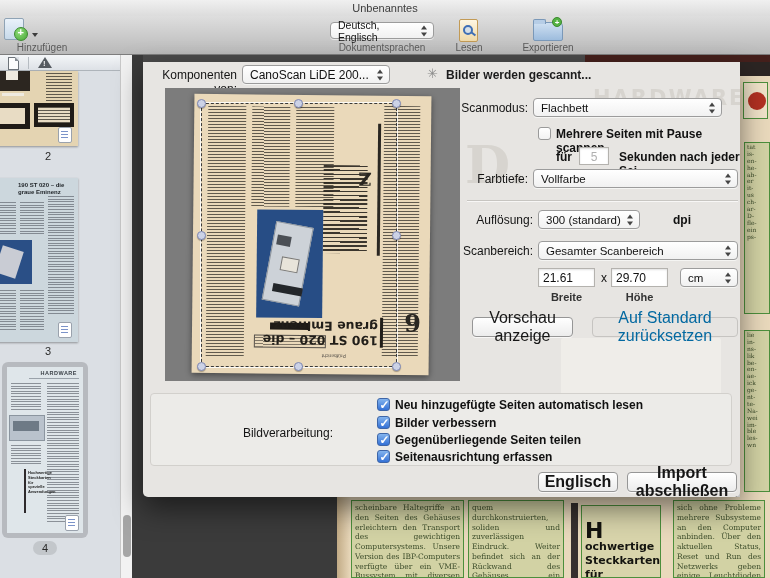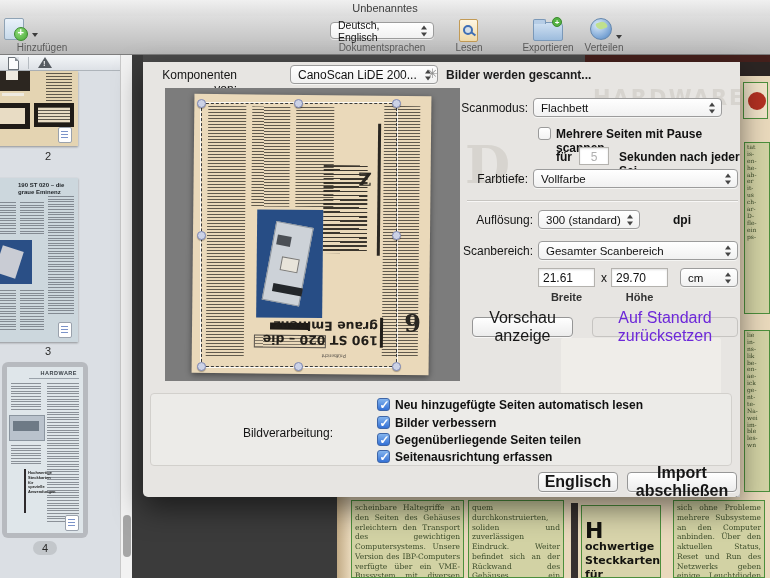--- a/index.html
+++ b/index.html
@@ -45,21 +45,21 @@
   
   .sheet{left:143px;top:62px;width:597px;height:435px;background:#e7e5e2;
     border-radius:0 0 5px 5px;box-shadow:0 12px 28px rgba(0,0,0,.5);overflow:hidden;}
   .lbl{font-size:12px;color:#141414;text-align:right;}
   .ghost{pointer-events:none;color:rgba(120,110,95,.14);font-weight:bold;}
   .field{background:#fff;border:1px solid #b4b2ae;box-sizing:border-box;font-size:12px;color:#111;
     box-shadow:inset 0 1px 2px rgba(0,0,0,.12);padding:2px 4px;}
   .btn{background:linear-gradient(#ffffff,#ececec);border:1px solid #969696;border-radius:4px;
     box-sizing:border-box;font-size:16px;color:#161616;text-align:center;
     box-shadow:0 1px 0 rgba(255,255,255,.7);display:flex;align-items:center;justify-content:center;}
-  .btn.disabled{background:#e6e4e1;border-color:#c6c4c1;color:#6d28d9;box-shadow:none;}
+  .btn.disabled{background:#e6e4e1;border-color:#c6c4c1;color:#0369a1;box-shadow:none;}
   .cb{width:13px;height:13px;border:1px solid #9a9a9a;border-radius:3px;background:linear-gradient(#fff,#f2f2f2);box-sizing:border-box;}
   .cb.checked{background:linear-gradient(#83b4ee,#3471d6);border-color:#3e66a8;}
   .cb.checked:after{content:"✓";position:absolute;left:1.5px;top:-1.5px;color:#fff;font-size:12px;font-weight:bold;}
   .cb-label{font-size:12px;color:#111;}
   .sep{height:1px;background:#c7c5c1;box-shadow:0 1px 0 rgba(255,255,255,.7);}
 
   
   .previewarea{left:22px;top:26px;width:295px;height:293px;background:#7c7c7c;overflow:hidden;}
   .scanpage{background:#ead9ba;box-shadow:0 2px 6px rgba(0,0,0,.45);transform:rotate(.6deg);}
   .flip{transform:rotate(180deg);}
@@ -241,36 +241,30 @@
       <div class="abs tb-label" style="left:0;top:26px;width:42px;">Lesen</div>
     </div>
 
     <div class="abs" style="left:518px;top:0;width:60px;height:39px;">
       <div class="abs" style="left:15px;top:6px;width:28px;height:17px;background:linear-gradient(#cfe0f2,#9dbcdd);border:1px solid #7a98b8;border-radius:2px 4px 2px 2px;"></div>
       <div class="abs" style="left:15px;top:3px;width:11px;height:4px;background:#b6cde6;border:1px solid #7a98b8;border-bottom:none;border-radius:2px 2px 0 0;"></div>
       <div class="abs" style="left:34px;top:1px;width:10px;height:10px;border-radius:50%;background:#54b244;border:1px solid #3b8a2e;color:#fff;font-size:8px;font-weight:bold;text-align:center;line-height:10px;box-sizing:border-box;">+</div>
       <div class="abs tb-label" style="left:0;top:26px;width:60px;">Exportieren</div>
     </div>
 
-    <div class="abs" style="left:578px;top:0;width:52px;height:39px;">
-      <div class="abs" style="left:12px;top:2px;width:22px;height:22px;border-radius:50%;background:radial-gradient(circle at 35% 30%,#dcebfa,#78a3d4 70%,#5583ba);border:1px solid #6688ad;box-sizing:border-box;"></div>
-      <div class="abs" style="left:18px;top:6px;width:11px;height:7px;background:#bfe08e;border-radius:2px 6px 2px 6px;transform:rotate(-18deg);"></div>
-      <div class="abs" style="left:38px;top:19px;width:0;height:0;border-left:3px solid transparent;border-right:3px solid transparent;border-top:4px solid #3c3c3c;"></div>
-      <div class="abs tb-label" style="left:0;top:26px;width:52px;">Verteilen</div>
-    </div>
   </div>
 
   <div class="abs sheet">
 
     <div class="abs ghost" style="left:450px;top:24px;font-size:21px;letter-spacing:2px;font-family:'DejaVu Sans',sans-serif;">HARDWARE</div>
     <div class="abs ghost" style="left:322px;top:72px;font-size:52px;font-family:'DejaVu Serif',serif;">D.</div>
     <div class="abs" style="left:418px;top:276px;width:160px;height:120px;background:rgba(248,246,242,.45);border-radius:2px;pointer-events:none;"></div>
 
     <div class="abs lbl" style="left:0;top:6px;width:94px;">Komponenten von:</div>
-    <div class="abs popup" style="left:99px;top:3px;width:148px;height:19px;font-size:12px;margin-left:48px;">
+    <div class="abs popup" style="left:99px;top:3px;width:148px;height:19px;font-size:12px;">
       <span>CanoScan LiDE 200...</span>
       <span class="stepper"></span>
     </div>
     <div class="abs spinner" style="left:284px;top:5px;">✳</div>
     <div class="abs" style="left:303px;top:6px;font-size:12px;font-weight:bold;color:#1c1c1c;">Bilder werden gescannt...</div>
 
     <div class="abs previewarea">
       <div class="abs scanpage" style="left:28px;top:7px;width:237px;height:279px;">
 
         <div class="abs stripes" style="left:14px;top:12px;width:38px;height:250px;"></div>

